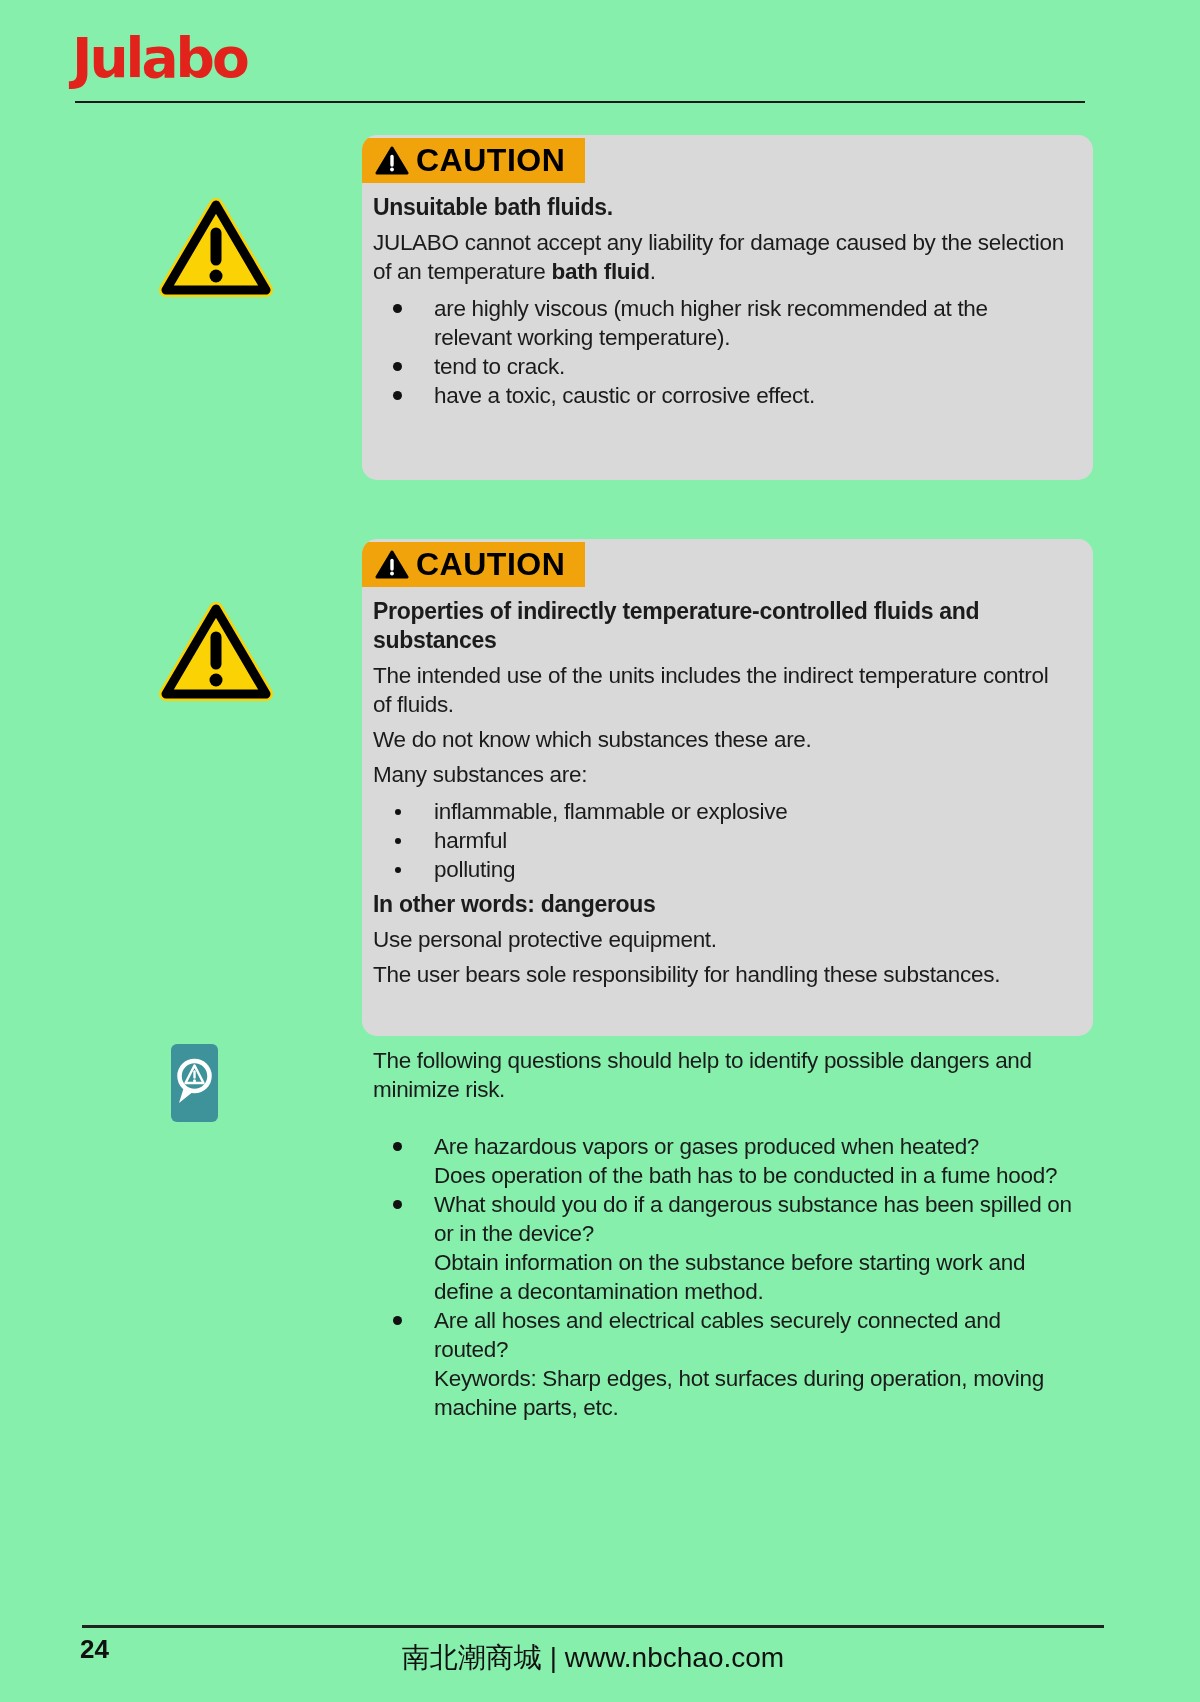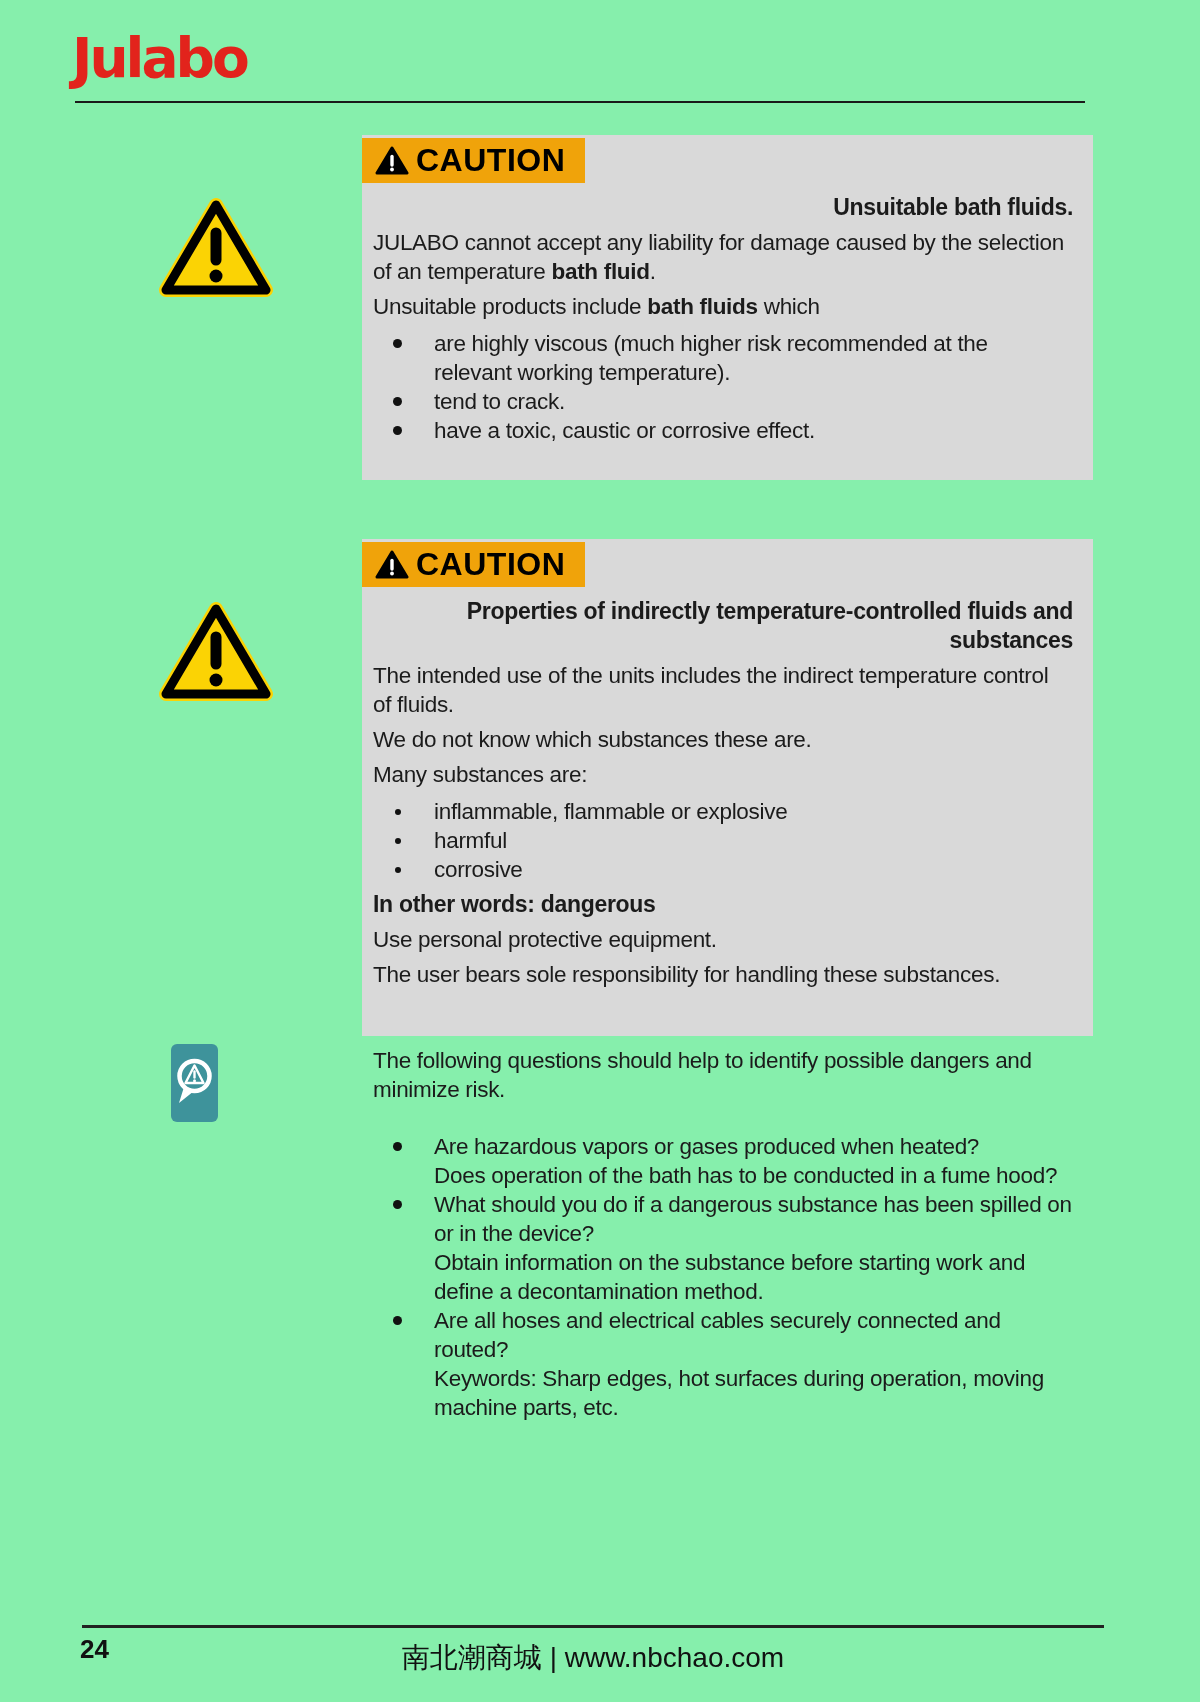--- a/index.html
+++ b/index.html
@@ -12,33 +12,33 @@
   .logo {
     position:absolute; left:72px; top:26px;
     font-family:"DejaVu Sans", sans-serif; font-weight:bold;
     font-size:55px; letter-spacing:-3px; color:#e2231c;
   }
   .header-rule { position:absolute; left:75px; top:101px; width:1010px; height:2px; background:#1a1a1a; }
 
   
   .caution-box {
     position:absolute; left:362px; width:731px; background:#d9d9d9;
-    padding:0 20px 0 11px; box-sizing:border-box; overflow:hidden;
+    padding:0 20px 0 11px; box-sizing:border-box; overflow:hidden;border-radius:15px;
   }
   #box1 { top:135px; height:345px; }
   #box2 { top:539px; height:497px; }
 
   .caution-label {
     width:223px; height:45px; background:#f0a30a; margin:3px 0 10px -11px;
     display:flex; align-items:center; box-sizing:border-box; padding-left:13px;
   }
   .caution-label svg { display:block; margin-right:7px; }
   .caution-word { font-size:32px; font-weight:bold; color:#000; letter-spacing:0.5px; }
 
-  .box-title { font-size:23px; font-weight:bold; line-height:29px; margin:10px 0 6px; letter-spacing:-0.3px;text-align:right; }
+  .box-title { font-size:23px; font-weight:bold; line-height:29px; margin:10px 0 6px; letter-spacing:-0.3px; }
   .para { font-size:22.5px; line-height:29px; margin:6px 0; letter-spacing:-0.3px; }
   .lines { white-space:pre-line; }
   .subtitle { font-size:23px; font-weight:bold; line-height:29px; margin:6px 0 2px; letter-spacing:-0.3px; }
 
   ul.bullets { list-style:none; margin:8px 0 0 0; padding:0; }
   ul.bullets li {
     position:relative; padding-left:61px; font-size:22.5px; line-height:29px;
     letter-spacing:-0.3px;
   }
   ul.bullets li::before {
@@ -94,23 +94,20 @@
         <path d="M17 11.5 L17 20" stroke="#fff" stroke-width="3.4" stroke-linecap="round"></path>
         <circle cx="17" cy="24.5" r="1.9" fill="#fff"></circle>
       </svg>
       <span class="caution-word">CAUTION</span>
     </div>
     <div class="box-title">Unsuitable bath fluids.</div>
     <div class="para">
       <span>JULABO cannot accept any liability for damage caused by the selection</span><br>
       <span>of an temperature </span><b>bath fluid</b><span>.</span>
     </div>
-    <div class="para">
-      <span>Unsuitable products include </span><b>bath fluids</b><span> which</span>
-    </div>
     <ul class="bullets">
       <li>
           <div class="lines">are highly viscous (much higher risk recommended at the
 relevant working temperature).</div>
         </li>
       <li>
           <div class="lines">tend to crack.</div>
         </li>
       <li>
           <div class="lines">have a toxic, caustic or corrosive effect.</div>
@@ -129,21 +126,21 @@
     </div>
     <div class="box-title lines">Properties of indirectly temperature-controlled fluids and
 substances</div>
     <div class="para lines">The intended use of the units includes the indirect temperature control
 of fluids.</div>
     <div class="para">We do not know which substances these are.</div>
     <div class="para">Many substances are:</div>
     <ul class="bullets small">
       <li>inflammable, flammable or explosive</li>
       <li>harmful</li>
-      <li>corrosive</li>
+      <li>polluting</li>
     </ul>
     <div class="subtitle">In other words: dangerous</div>
     <div class="para">Use personal protective equipment.</div>
     <div class="para">The user bears sole responsibility for handling these substances.</div>
   </div>
 
   <div class="note-icon">
     <svg width="47" height="78" viewBox="0 0 47 78">
       <rect x="0" y="0" width="47" height="78" rx="6" fill="#3e939b"></rect>
       <circle cx="23.5" cy="32" r="15" fill="none" stroke="#fff" stroke-width="4.5"></circle>

